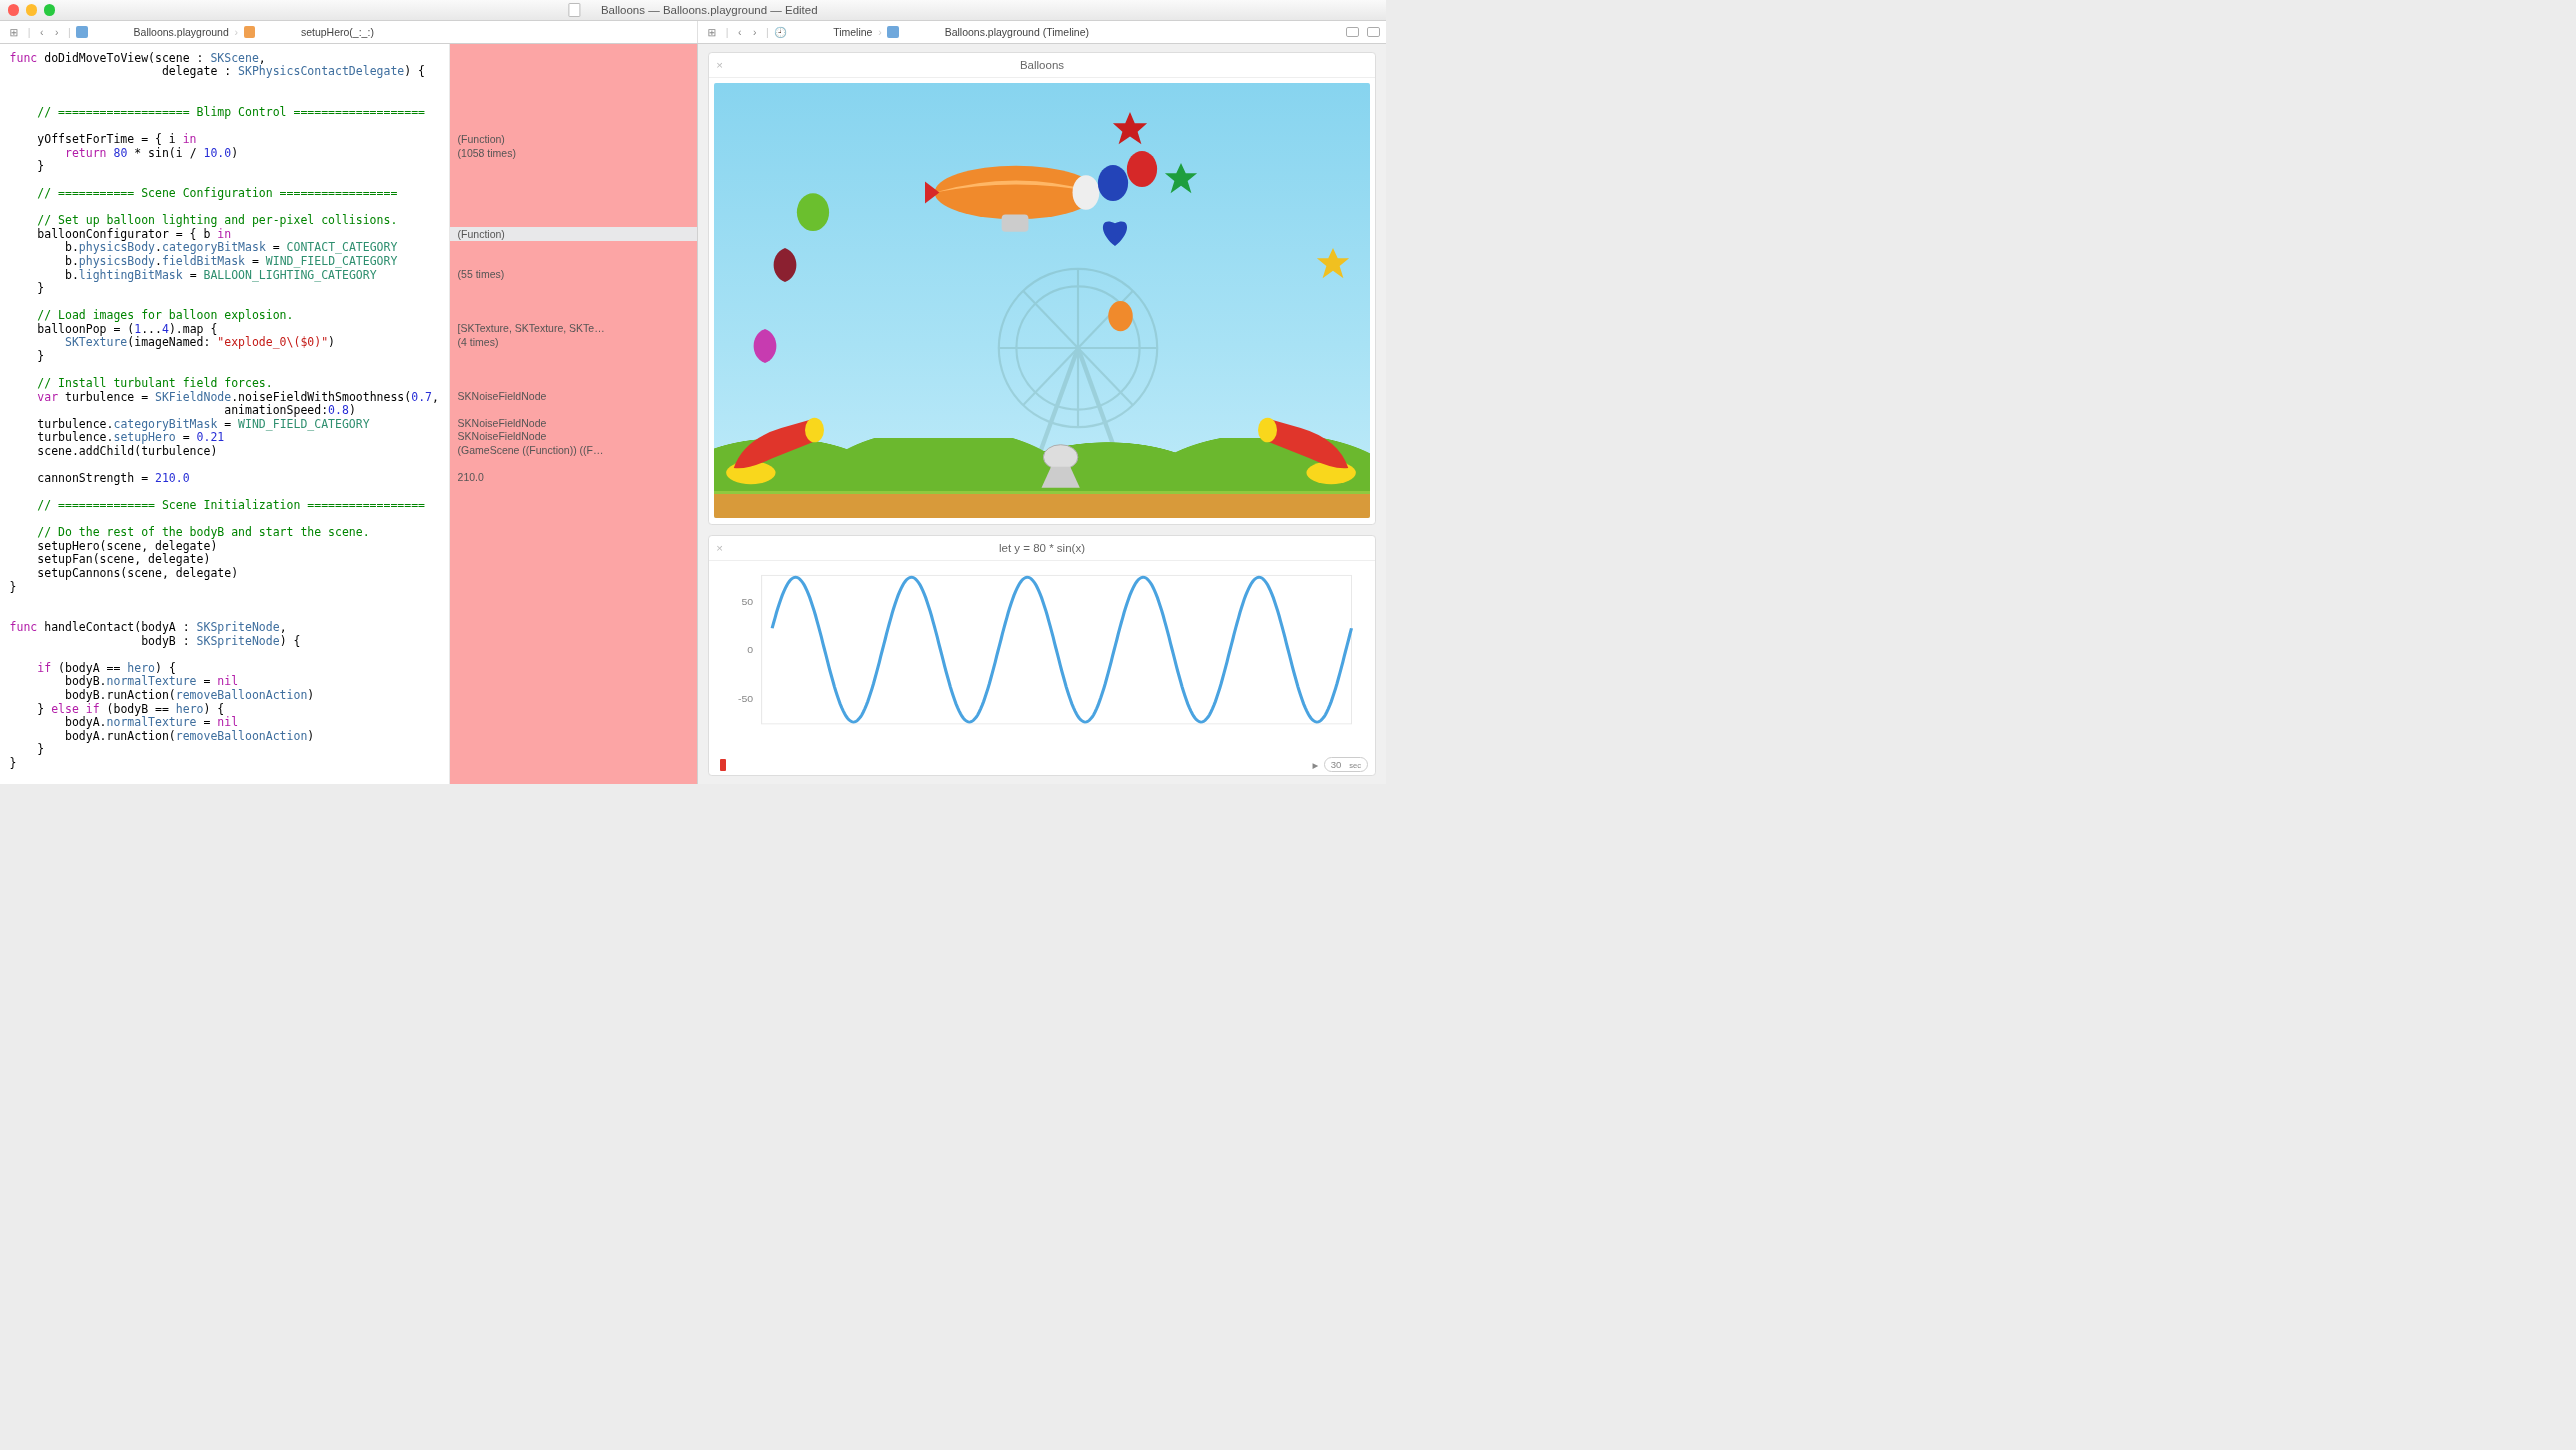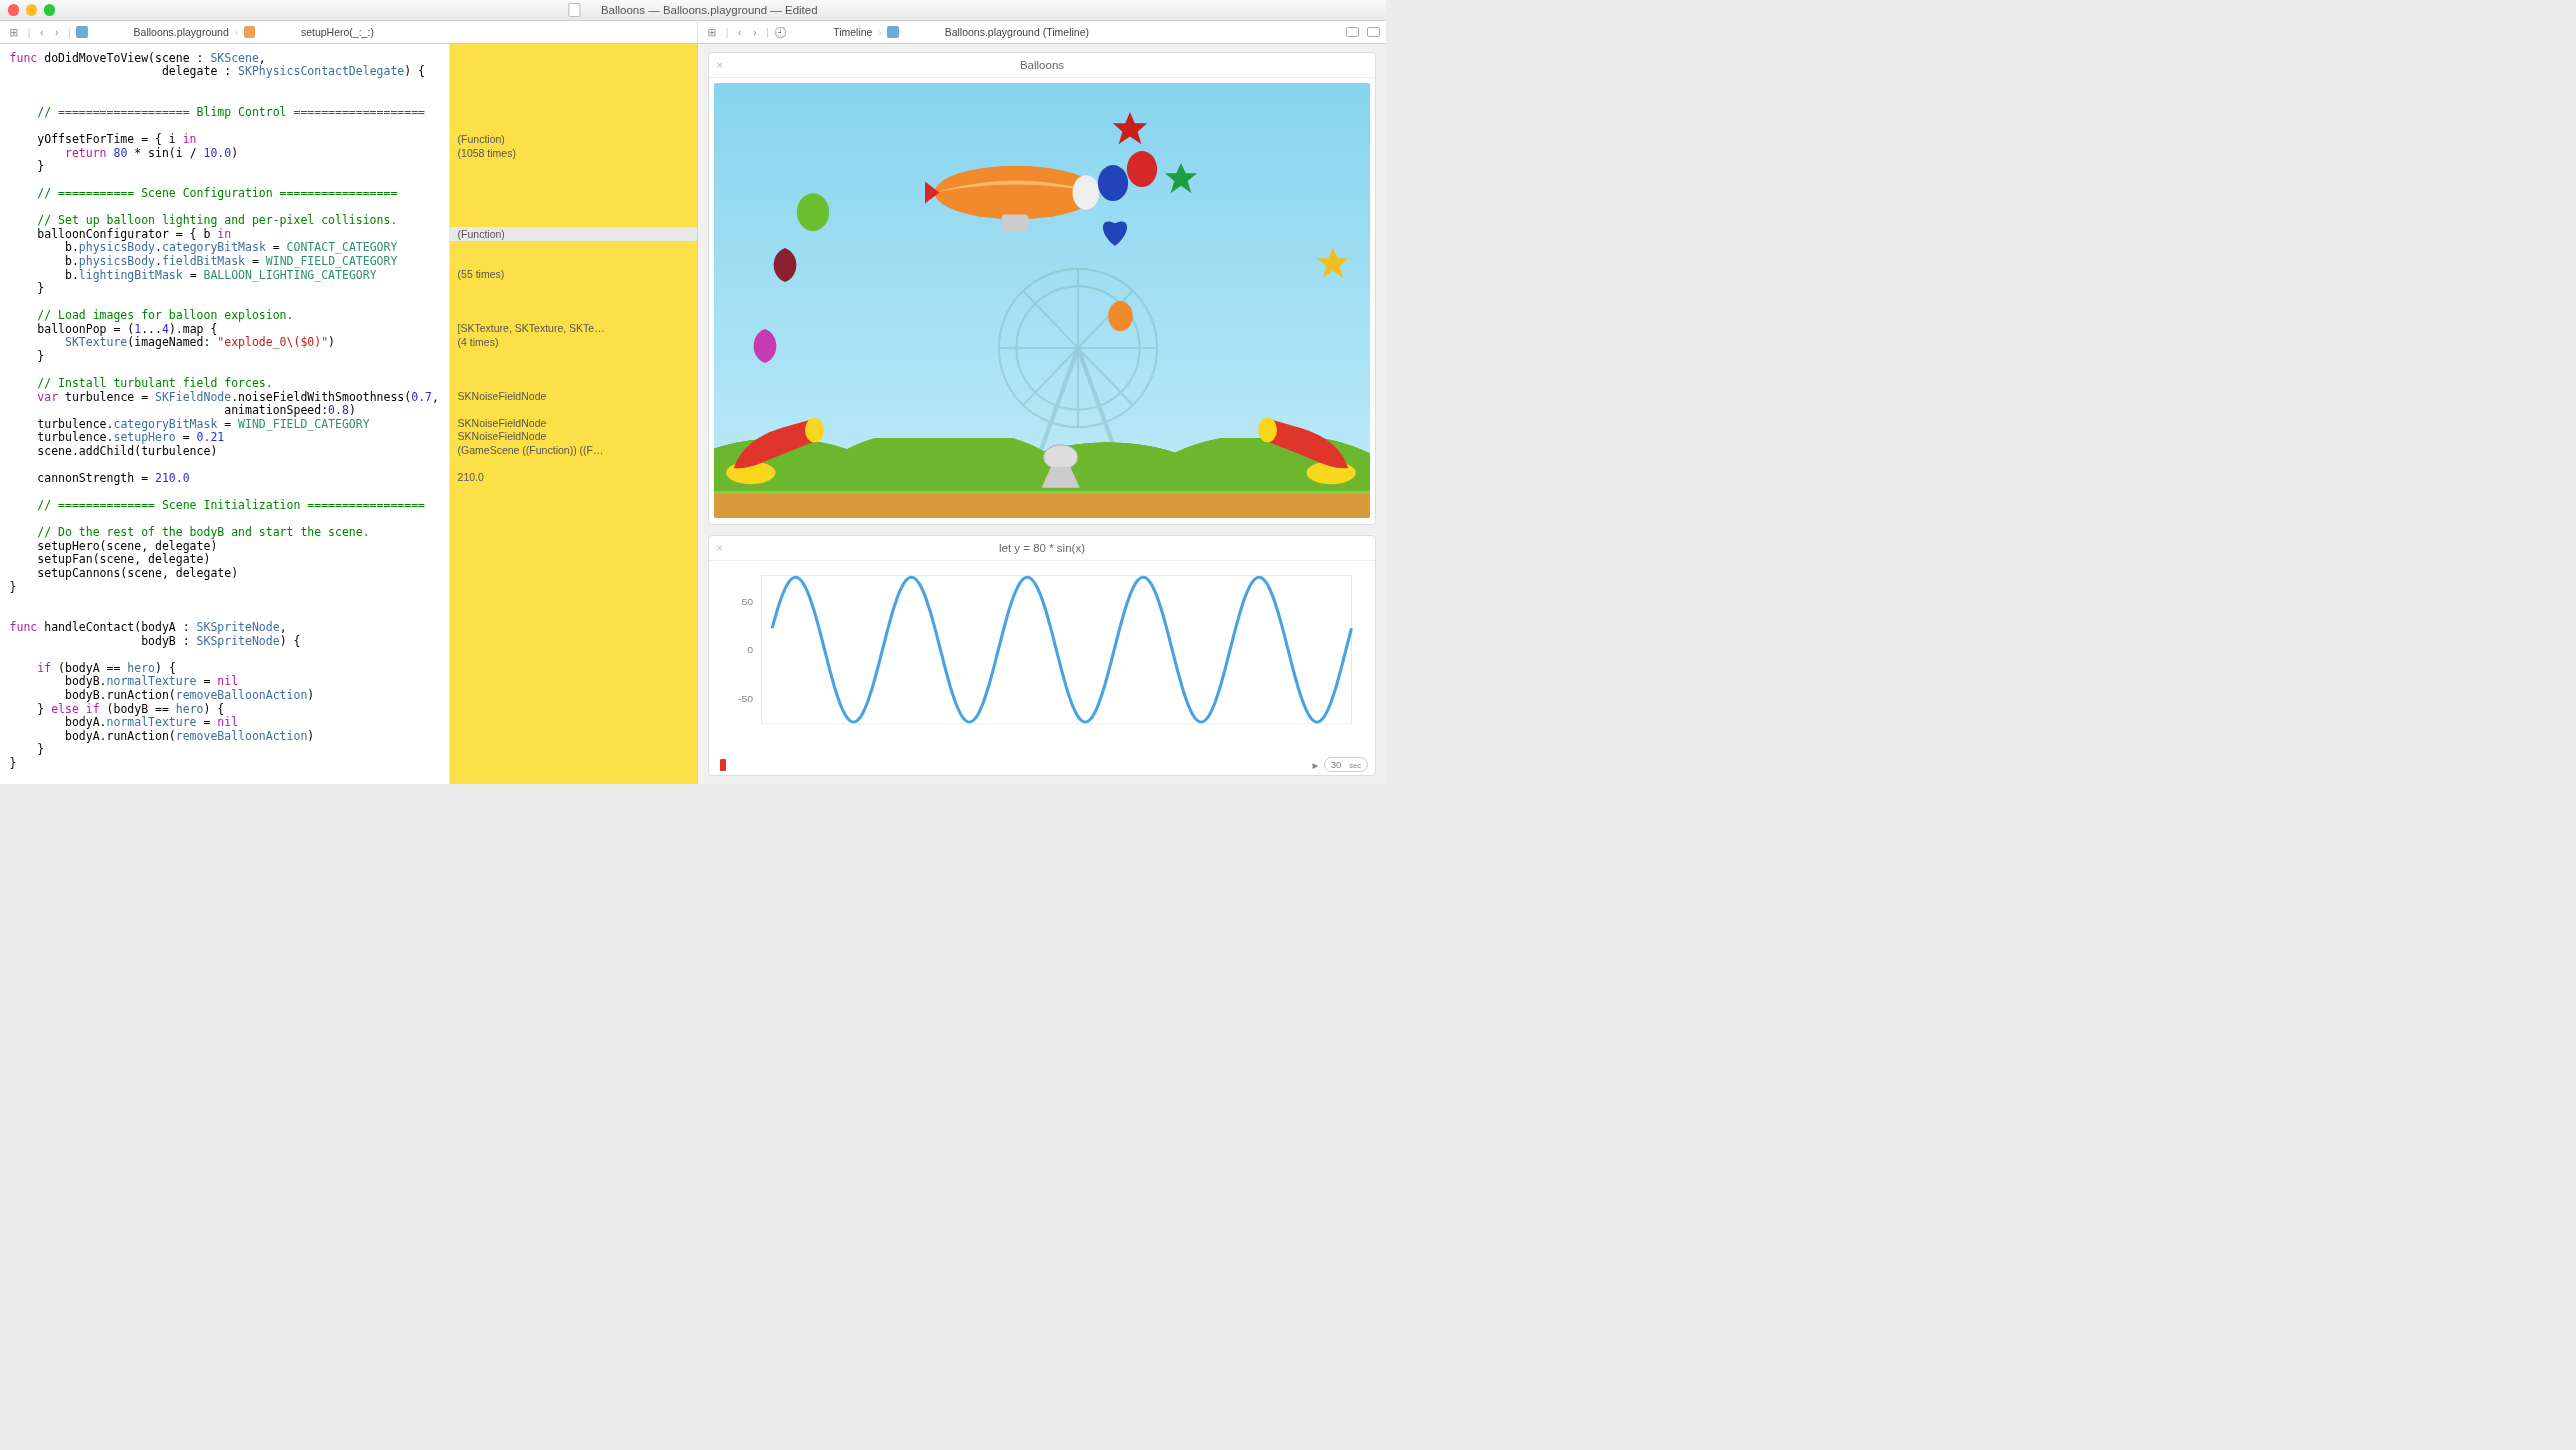--- a/index.html
+++ b/index.html
@@ -72,21 +72,21 @@
   padding:7.6px 3.8px 7.6px 9.6px;
   font-family: Menlo, Monaco, Consolas, monospace;
   font-size: 11.5px;
   line-height: 1.18;
   white-space: pre;
   overflow:hidden;
   color:#000;
 }
 .results-col {
   flex:1;
-  background:#fde047;
+  background:#fca5a5;
   border-left:1px solid #e8e8e8;
   padding:7.6px 5.7px 7.6px 7.6px;
   font-size:10.5px;
   color:#555;
   overflow:hidden;
   font-family: -apple-system, Arial, sans-serif;
 }
 .res-line { height:13.5px; display:flex; align-items:center; white-space:nowrap; overflow:hidden; }
 .res-line.highlight { background:#e8e8ea; margin-left:-7.6px; margin-right:-5.7px; padding-left:7.6px; padding-right:5.7px; }
 

